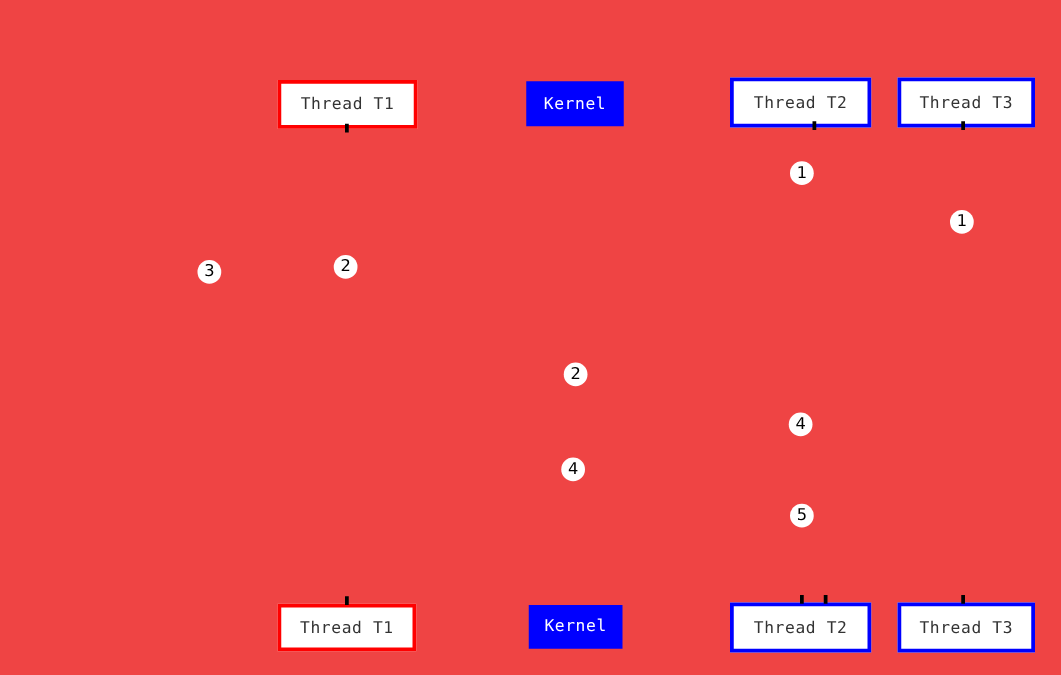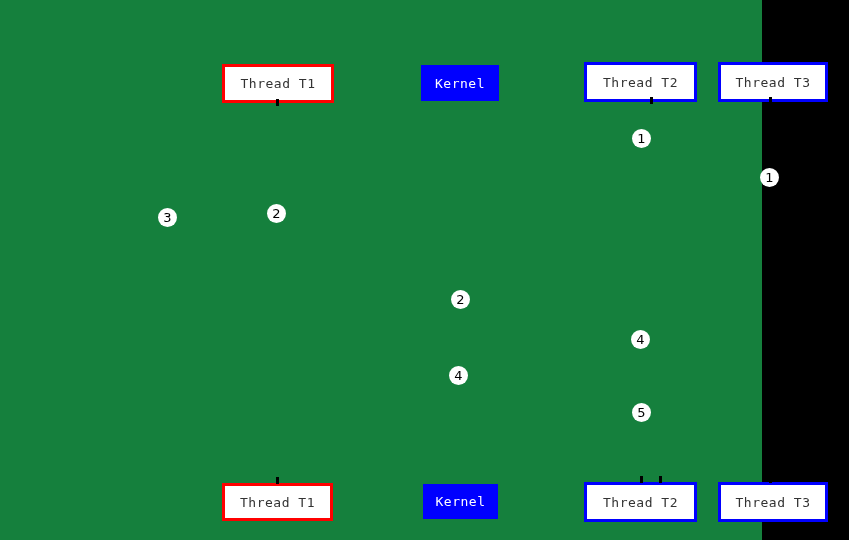--- a/index.html
+++ b/index.html
@@ -1,22 +1,22 @@
 <!DOCTYPE html>
 <html><head>
 <meta charset="utf-8">
 <style>
   html, body { margin: 0; padding: 0; }
   body { width: 849px; height: 540px; overflow: hidden; background: #000; }
 
   .stage {
     position: relative;
-    width: 762px;
+    width: 849px;
     height: 540px;
-    background: #15803d;
+    background: #ef4444;
     font-family: "DejaVu Sans Mono", monospace;
   }
 
   
   .node {
     position: absolute;
     box-sizing: border-box;
     background: #ffffff;
     color: #333333;
     display: flex;

